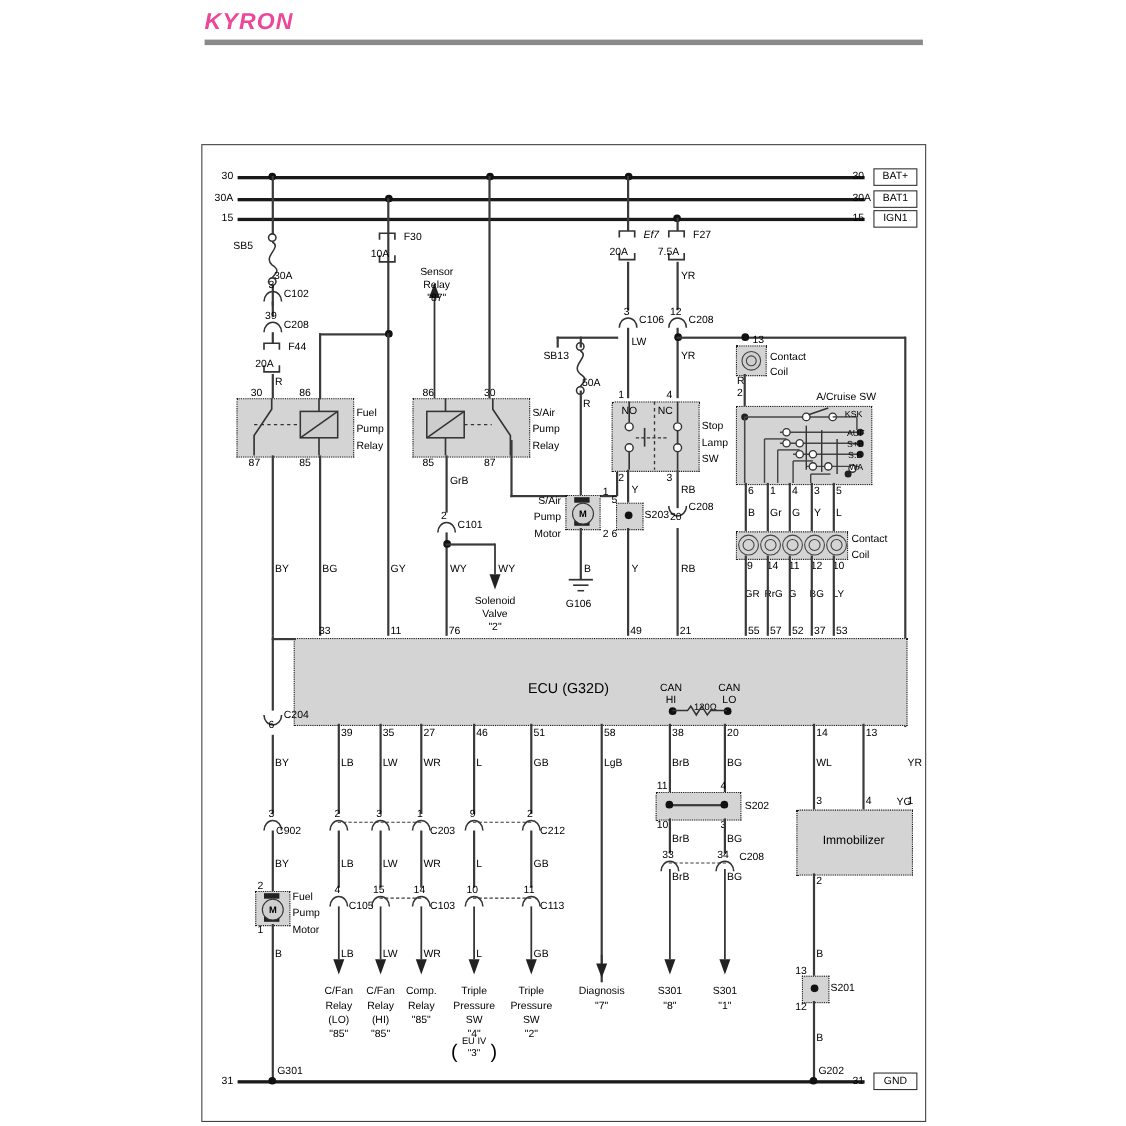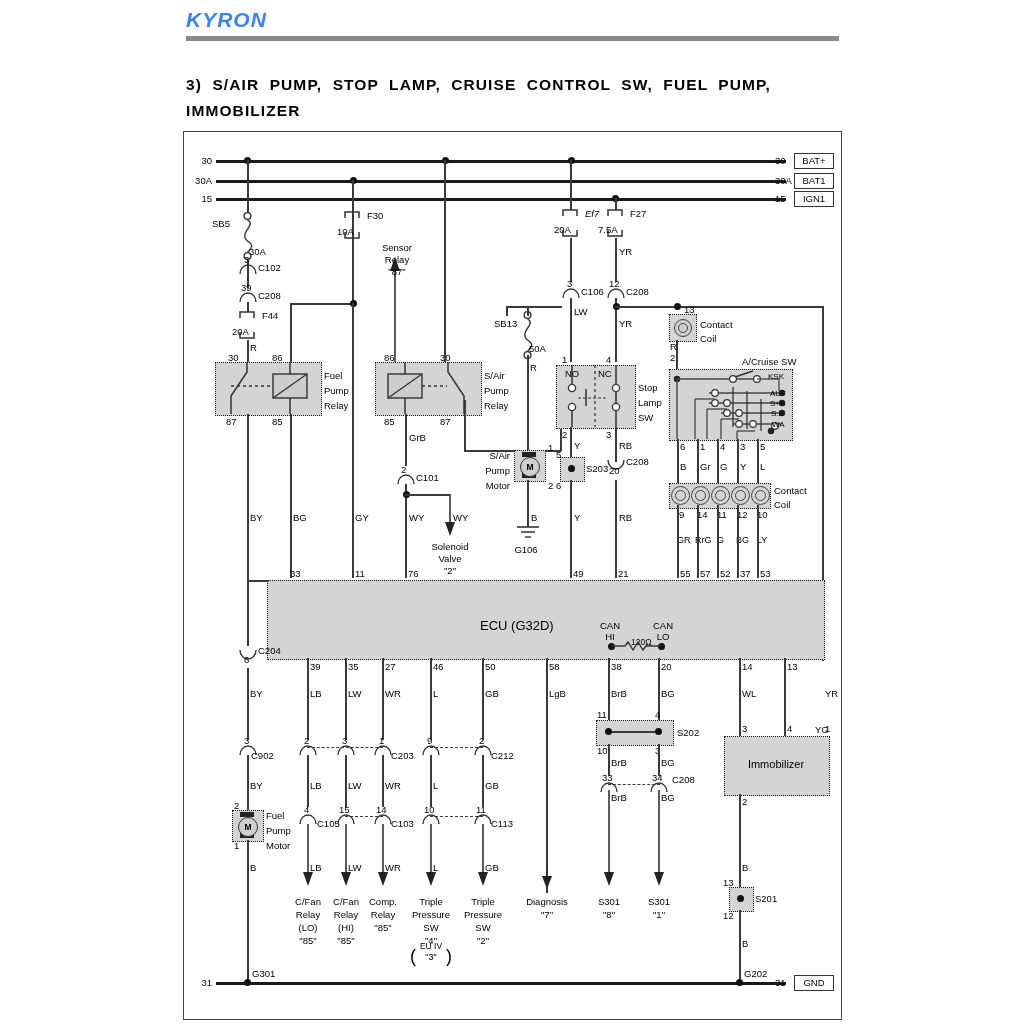--- a/index.html
+++ b/index.html
@@ -1,19 +1,19 @@
 <!DOCTYPE html>
 <html><head>
 <meta charset="utf-8">
 <style>
   html,body{margin:0;padding:0;background:#fff;}
   body{width:1024px;height:1024px;font-family:"Liberation Sans",sans-serif;color:#000;overflow:hidden;}
   #page{position:relative;width:1024px;height:1024px;}
   .brand{position:absolute;left:186px;top:8px;font-weight:bold;font-style:italic;font-size:21px;
-         letter-spacing:1px;color:#3b82f6;font-family:"Liberation Sans",sans-serif;}
+         letter-spacing:1px;color:#ec4899;font-family:"Liberation Sans",sans-serif;}
   .brandrule{position:absolute;left:186px;top:36px;width:653px;height:5px;background:#8a8a8a;}
   .heading{position:absolute;left:186px;top:72px;width:700px;font-weight:bold;font-size:15.5px;
            line-height:26px;letter-spacing:1.1px;word-spacing:5px;}
   .frame{position:absolute;left:183px;top:131px;width:657px;height:887px;border:1px solid #444;background:#fff;}
   .wire{position:absolute;background:#3a3a3a;}
   .h{height:1.6px;}
   .v{width:1.6px;}
   .hthick{height:2.6px;background:#1a1a1a;}
   .dot{position:absolute;width:7px;height:7px;border-radius:50%;background:#111;}
   .lbl{position:absolute;font-size:9.5px;line-height:11px;white-space:pre;}
@@ -31,21 +31,20 @@
   svg{position:absolute;overflow:visible;}
   .dline{position:absolute;border-top:1.5px dashed #3a3a3a;height:0;}
 </style>
 </head>
 <body>
 
 <div id="page">
 
   <div class="brand">KYRON</div>
   <div class="brandrule"></div>
-  <div class="heading">3)  S/AIR  PUMP,  STOP  LAMP,  CRUISE  CONTROL  SW,  FUEL  PUMP,  IMMOBILIZER</div>
 
   <div class="frame"></div>
 
   <div class="wire h hthick" style="left:216px;top:160px;width:570px;"></div>
   <div class="wire h hthick" style="left:216px;top:180px;width:570px;"></div>
   <div class="wire h hthick" style="left:216px;top:198px;width:570px;"></div>
 
   <div class="lbl r" style="left:180px;top:155px;width:32px;">30</div>
   <div class="lbl r" style="left:180px;top:175px;width:32px;">30A</div>
   <div class="lbl r" style="left:180px;top:193px;width:32px;">15</div>
@@ -436,21 +435,21 @@
   <div class="dot" style="left:608px;top:643px;"></div>
   <div class="dot" style="left:658px;top:643px;"></div>
   <svg style="left:611px;top:640px;" width="50" height="12">
     <path d="M0 6 L14 6 L17 2 L22 10 L27 2 L32 10 L35 6 L50 6" fill="none" stroke="#333" stroke-width="1.4"></path>
   </svg>
 
   <div class="lbl" style="left:310px;top:661px;">39</div>
   <div class="lbl" style="left:348px;top:661px;">35</div>
   <div class="lbl" style="left:385px;top:661px;">27</div>
   <div class="lbl" style="left:433px;top:661px;">46</div>
-  <div class="lbl" style="left:485px;top:661px;">50</div>
+  <div class="lbl" style="left:485px;top:661px;">51</div>
   <div class="lbl" style="left:549px;top:661px;">58</div>
   <div class="lbl" style="left:611px;top:661px;">38</div>
   <div class="lbl" style="left:661px;top:661px;">20</div>
   <div class="lbl" style="left:742px;top:661px;">14</div>
   <div class="lbl" style="left:787px;top:661px;">13</div>
 
   <div class="wire v" style="left:247px;top:578px;width:1.6px;height:68px;"></div>
   <div class="wire h" style="left:247px;top:580px;width:22px;"></div>
   <svg style="left:232px;top:646px;" width="32" height="26">
     <path d="M8 4 A 8 9 0 0 0 24 4" fill="none" stroke="#333" stroke-width="1.4"></path>

